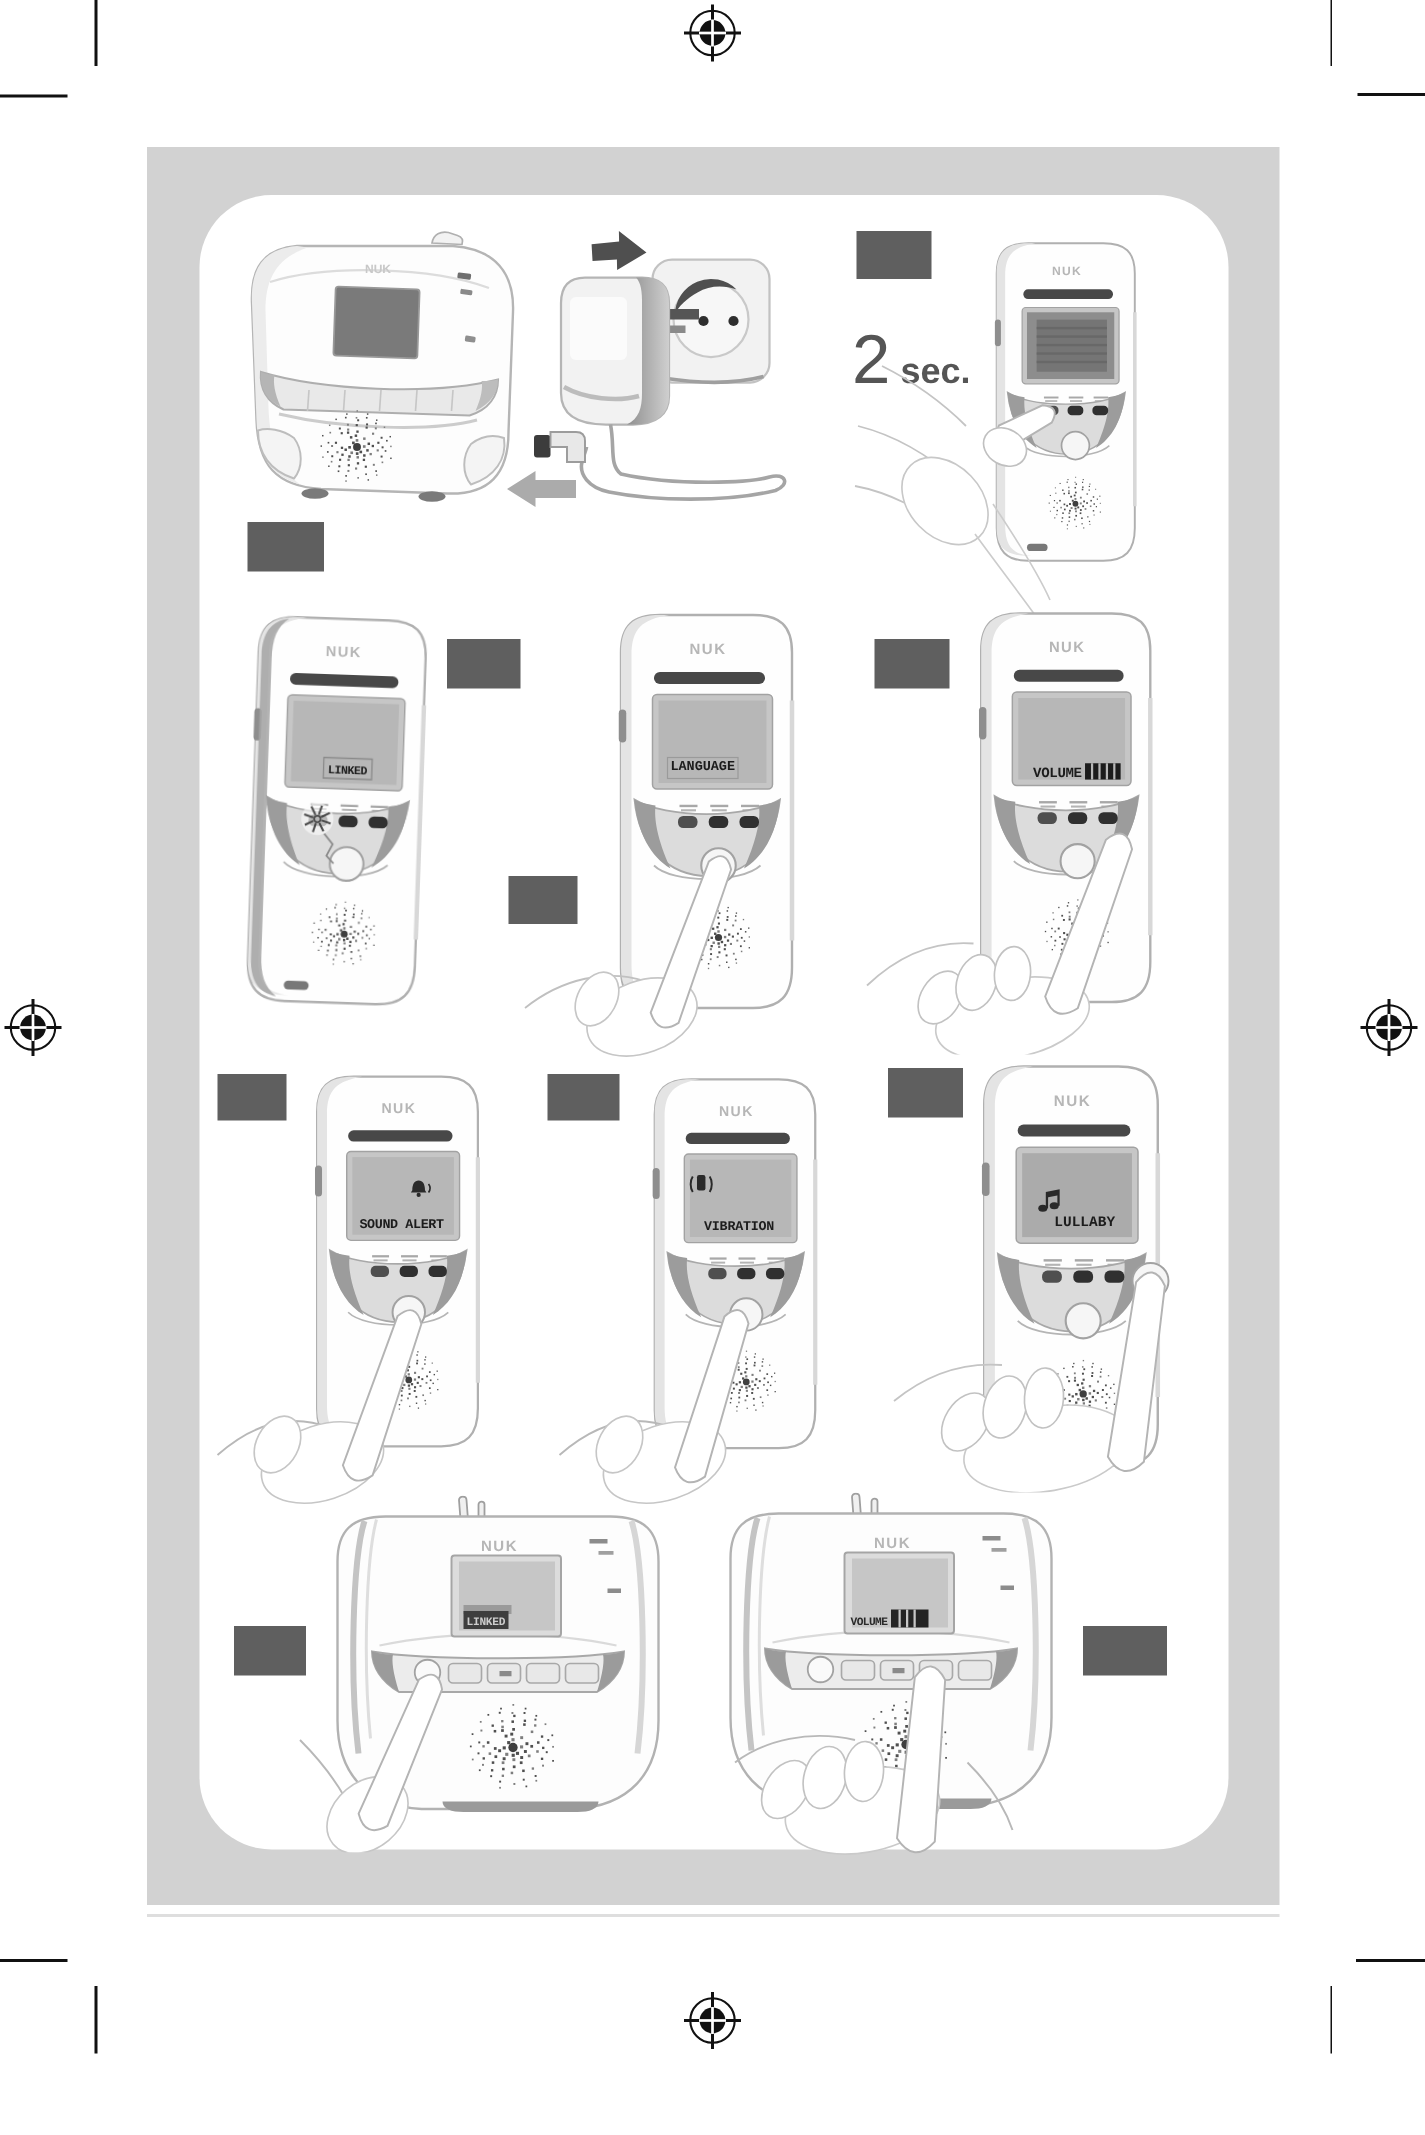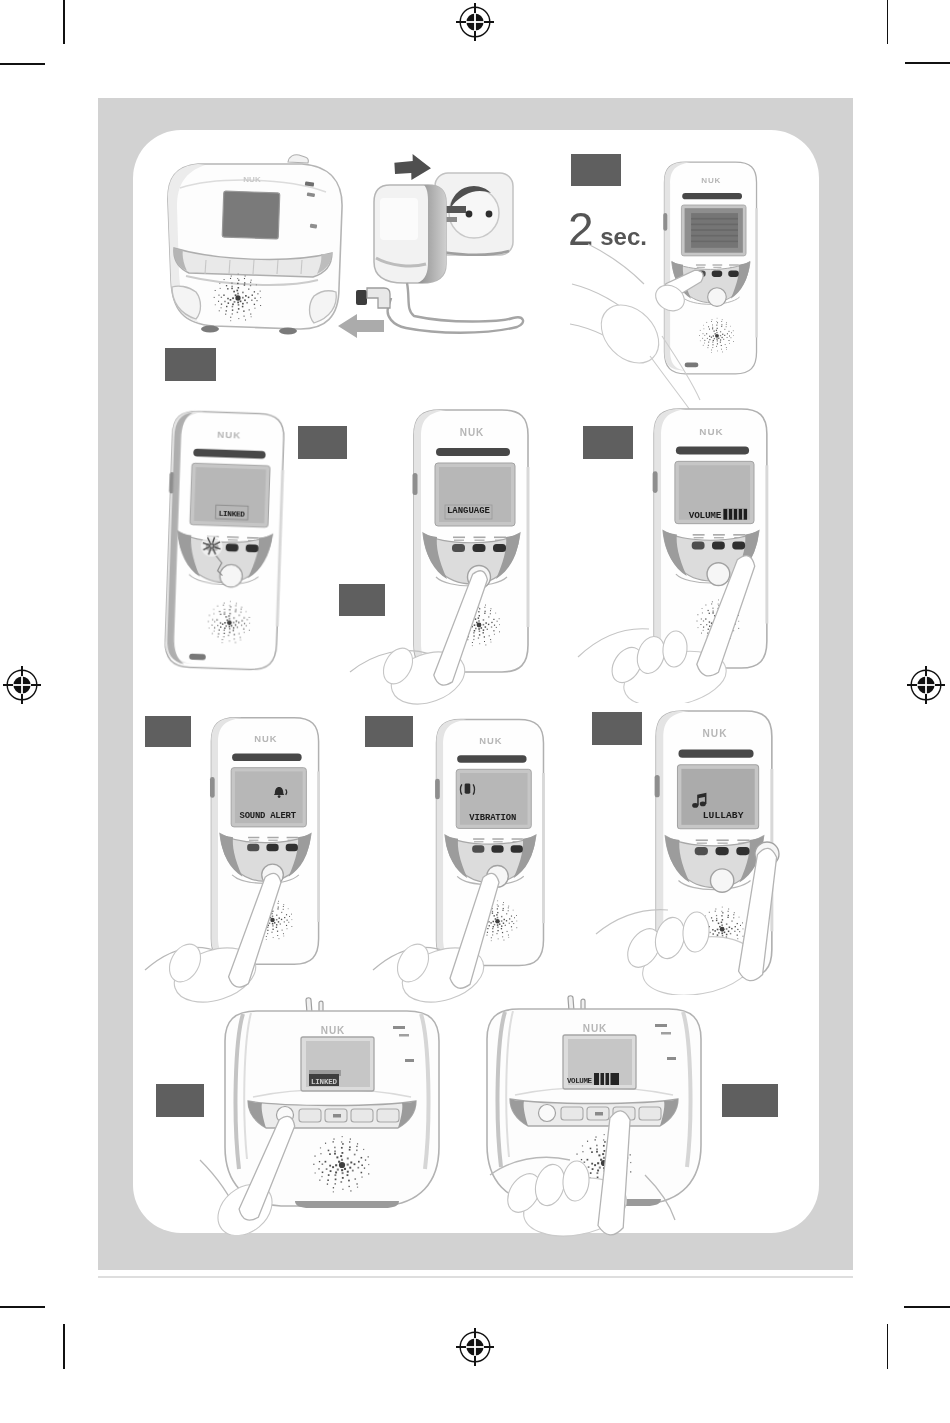--- a/index.html
+++ b/index.html
@@ -266,21 +266,21 @@
   </svg>
 
 <svg class="abs" style="left:336px;top:313px" width="50" height="28" viewBox="0 0 50 28">
     <path d="M48,7 L21,7 L21,1 L2,13 L21,25 L21,19 L48,19 Z" fill="#ababab"></path>
   </svg>
 
 <div class="box" style="left:165px;top:348px;width:51px;height:33px;"></div>
 
 <div class="box" style="left:571px;top:154px;width:50px;height:32px;"></div>
 
-<div class="abs" style="left:568px;top:202px;color:#555555;"><span style="font-size:46px;font-weight:normal;">2</span><span style="font-size:24px;font-weight:bold;"> sec.</span></div>
+<div class="abs" style="left:568px;top:212px;color:#555555;"><span style="font-size:46px;font-weight:normal;">2</span><span style="font-size:24px;font-weight:bold;"> sec.</span></div>
 
 <svg class="abs" style="left:658px;top:154px" width="105" height="228" viewBox="0 0 130 268">
     <use href="#handheld"></use>
     <rect x="33" y="60" width="72" height="55" fill="#8d8d8d"></rect>
     <rect x="41" y="66" width="58" height="43" fill="#757575"></rect>
     <rect x="41" y="72" width="58" height="2" fill="#686868"></rect>
     <rect x="41" y="79" width="58" height="2" fill="#686868"></rect>
     <rect x="41" y="86" width="58" height="2" fill="#686868"></rect>
     <rect x="41" y="93" width="58" height="2" fill="#686868"></rect>
     <rect x="41" y="100" width="58" height="2" fill="#686868"></rect>

